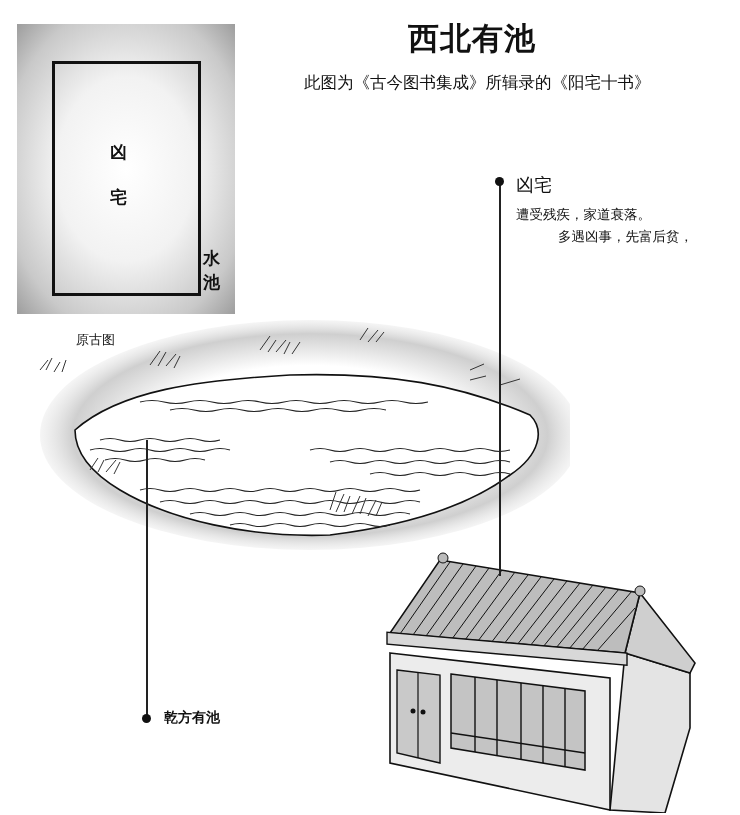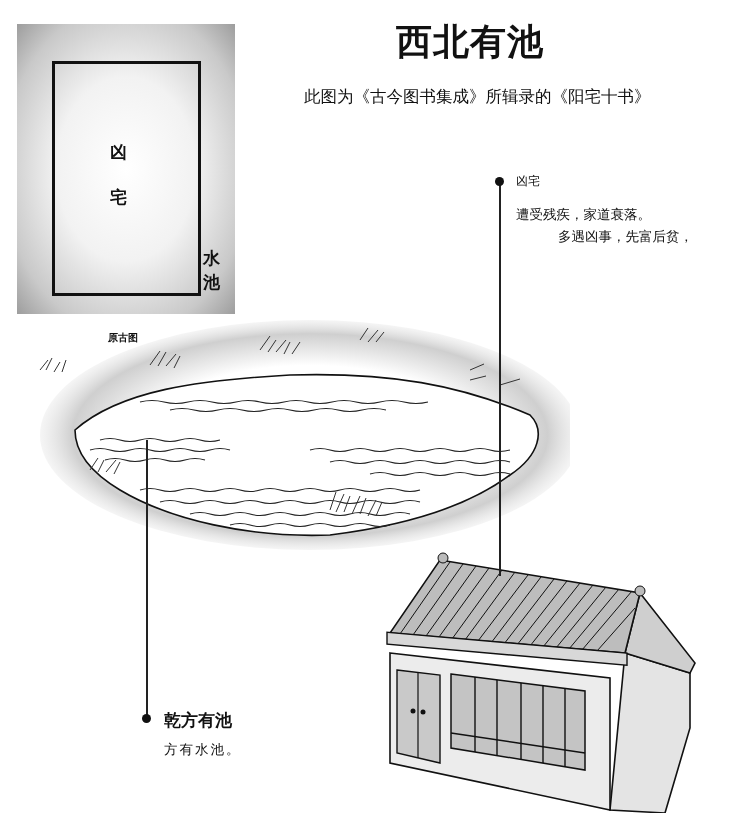--- a/index.html
+++ b/index.html
@@ -5,32 +5,32 @@
   html, body { margin:0; padding:0; background:#ffffff; }
   body { width:740px; height:815px; position:relative; overflow:hidden;
          font-family:"DejaVu Serif", serif; color:#111; }
   .abs { position:absolute; }
 
   
   .orig { left:17px; top:24px; width:218px; height:290px;
           background: radial-gradient(ellipse at 50% 50%, #ffffff 0%, #f2f2f2 45%, #c9c9c9 80%, #9d9d9d 100%); }
   .orig-rect { left:52px; top:61px; width:143px; height:229px; border:3px solid #111; }
   .orig-char { font-family:"DejaVu Sans", sans-serif; font-weight:bold; font-size:17px; color:#111; }
-  .orig-caption { left:108px; top:331px; font-size:10px; font-weight:bold; }
+  .orig-caption { left:76px; top:331px; font-size:13px; font-weight:normal; }
 
   
-  .title { left:396px; top:18px; font-family:"DejaVu Sans", sans-serif; font-weight:bold; font-size:36px; letter-spacing:1px; }
-  .intro { left:270px; top:82px; width:460px; font-family:"DejaVu Sans", sans-serif; font-size:16.5px; line-height:30px; }
+  .title { left:408px; top:18px; font-family:"DejaVu Sans", sans-serif; font-weight:bold; font-size:31px; letter-spacing:1px; }
+  .intro { left:270px; top:68px; width:460px; font-family:"DejaVu Sans", sans-serif; font-size:16.5px; line-height:30px; }
   .intro .indent { padding-left:34px; }
 
   
   .dot { width:9px; height:9px; border-radius:50%; background:#111; }
   .leader { width:2px; background:#222; }
-  .callout-title { font-family:"DejaVu Sans", sans-serif; font-size:12px; }
-  .callout-title.bold { font-weight:bold; font-size:17px; }
+  .callout-title { font-family:"DejaVu Sans", sans-serif; font-size:18px; }
+  .callout-title.bold { font-weight:bold; font-size:14px; }
   .callout-body { font-size:13.5px; line-height:22px; }
 </style>
 </head>
 <body>
 
 <div class="abs orig"></div>
 <div class="abs orig-rect"></div>
 <div class="abs orig-char" style="left:110px;top:141px;">凶</div>
 <div class="abs orig-char" style="left:110px;top:186px;">宅</div>
 <div class="abs orig-char" style="left:203px;top:247px;">水</div>
@@ -128,14 +128,13 @@
 <div class="abs callout-title" style="left:516px;top:173px;">凶宅</div>
 <div class="abs callout-body" style="left:516px;top:203px;width:222px;">
   <div>遭受残疾，家道衰落。</div>
   <div style="padding-left:42px;">多遇凶事，先富后贫，</div>
 </div>
 
 <div class="abs leader" style="left:146px;top:440px;height:277px;"></div>
 <div class="abs dot" style="left:142px;top:714px;"></div>
 <div class="abs callout-title bold" style="left:164px;top:709px;">乾方有池</div>
 <div class="abs callout-body" style="left:164px;top:738px;width:160px;letter-spacing:2px;">
-  <div>方有水池。</div>
 </div>
 
 </body></html>

